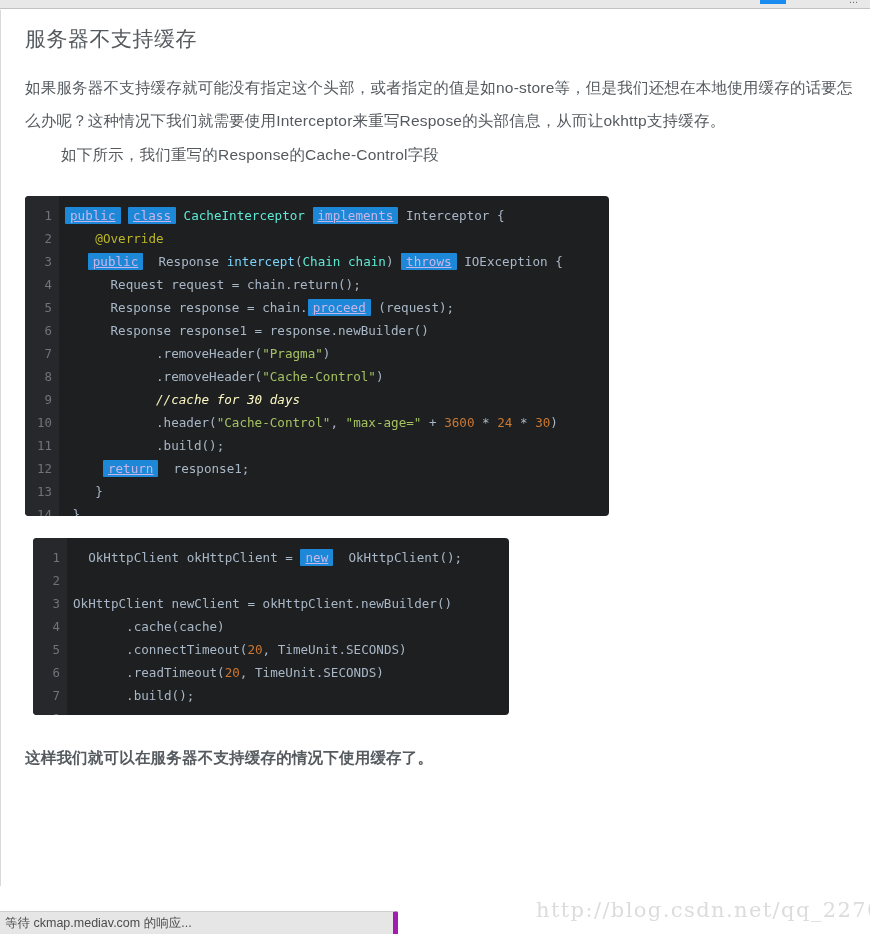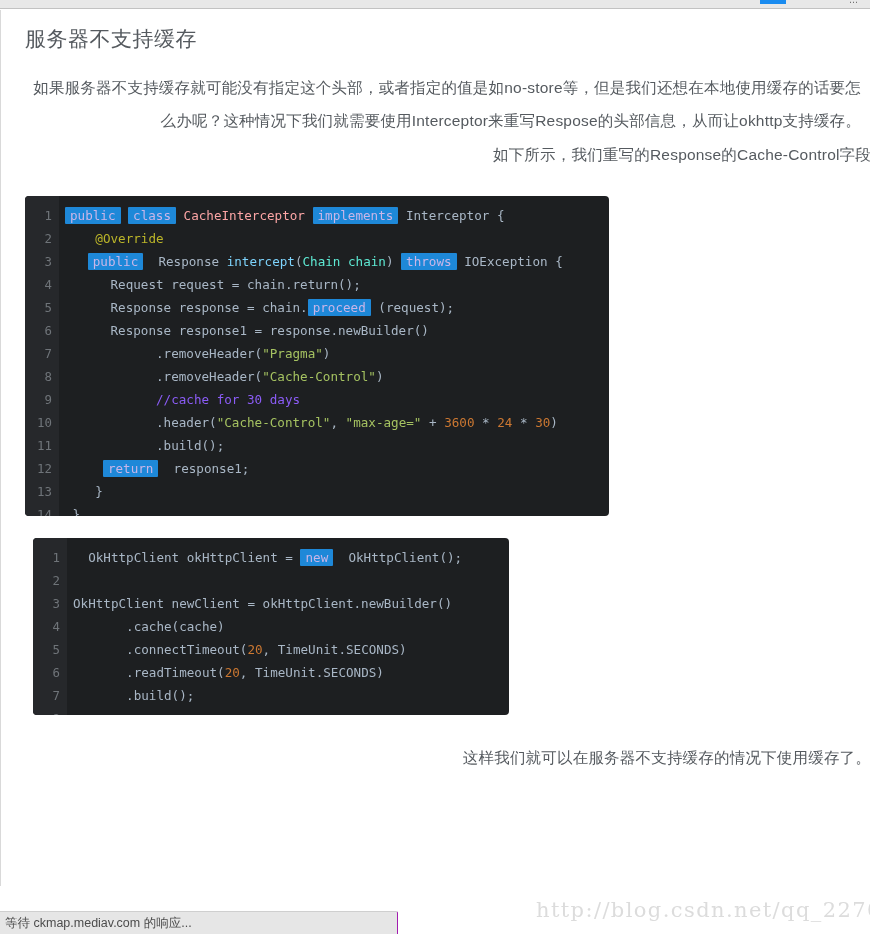--- a/index.html
+++ b/index.html
@@ -66,26 +66,25 @@
     letter-spacing: 0.5px;
     line-height: 30px;
   }
 
   p.article-para {
     margin: 0;
     color: #555a5f;
     font-size: 15.5px;
     line-height: 33px;
     letter-spacing: 0.2px;
-    text-align: right;
   }
   p.para-intro { padding-top: 17px; width: 836px; }
   p.para-asbelow { padding-top: 1px; margin-left: 36px; }
   p.para-then { padding-top: 22px; }
-  p.para-final { padding-top: 26px; }
+  p.para-final { padding-top: 26px; font-weight: bold; }
   b.bold-term { font-weight: bold; color: #41464b; }
 
   
   .code-block {
     position: relative;
     background: #1d1f21;
     border-radius: 4px;
     overflow: hidden;
     font-family: "DejaVu Sans Mono", "Liberation Mono", monospace;
     font-size: 12.6px;
@@ -118,28 +117,29 @@
     color: #a9b7c6;
     padding-left: 6px;
   }
 
   
   .t-kw {
     background: #1e88d8;
     color: #c9b6e8;
     padding: 1px 5px;
     border-radius: 1px;
+    text-decoration: underline;
   }
   .t-plain   { color: #a9b7c6; }
   .t-fn      { color: #7dd3fc; }
-  .t-cls     { color: #fca5a5; }
+  .t-cls     { color: #5eead4; }
   .t-param   { color: #5eead4; }
   .t-str     { color: #a5c261; }
   .t-num     { color: #cc7832; }
-  .t-cmt     { color: #8b5cf6; }
+  .t-cmt     { color: #fef9c3; font-style: italic; }
   .t-ann     { color: #bbb529; margin-top: 16px; }
   .t-op      { color: #a9b7c6; }
 
   #codeblock-1 {
     margin: 25px 0 0 0;
     width: 584px;
     height: 320px;
   }
   #codeblock-2 {
     margin: 22px 0 0 8px;
@@ -162,21 +162,21 @@
 
   
   .status-bar {
     position: absolute;
     left: 0;
     top: 911px;
     height: 23px;
     min-width: 398px;
     background: #e6e6e6;
     border-top: 1px solid #cfcfcf;
-    border-right: 1px solid #a21caf;
+    border-right: 5px solid #a21caf;
     border-top-right-radius: 2px;
     box-sizing: border-box;
     color: #4c4c4c;
     font-size: 12.5px;
     line-height: 22px;
     padding: 0 10px 12px 5px;
     white-space: nowrap;
   }
 </style>
 </head>

